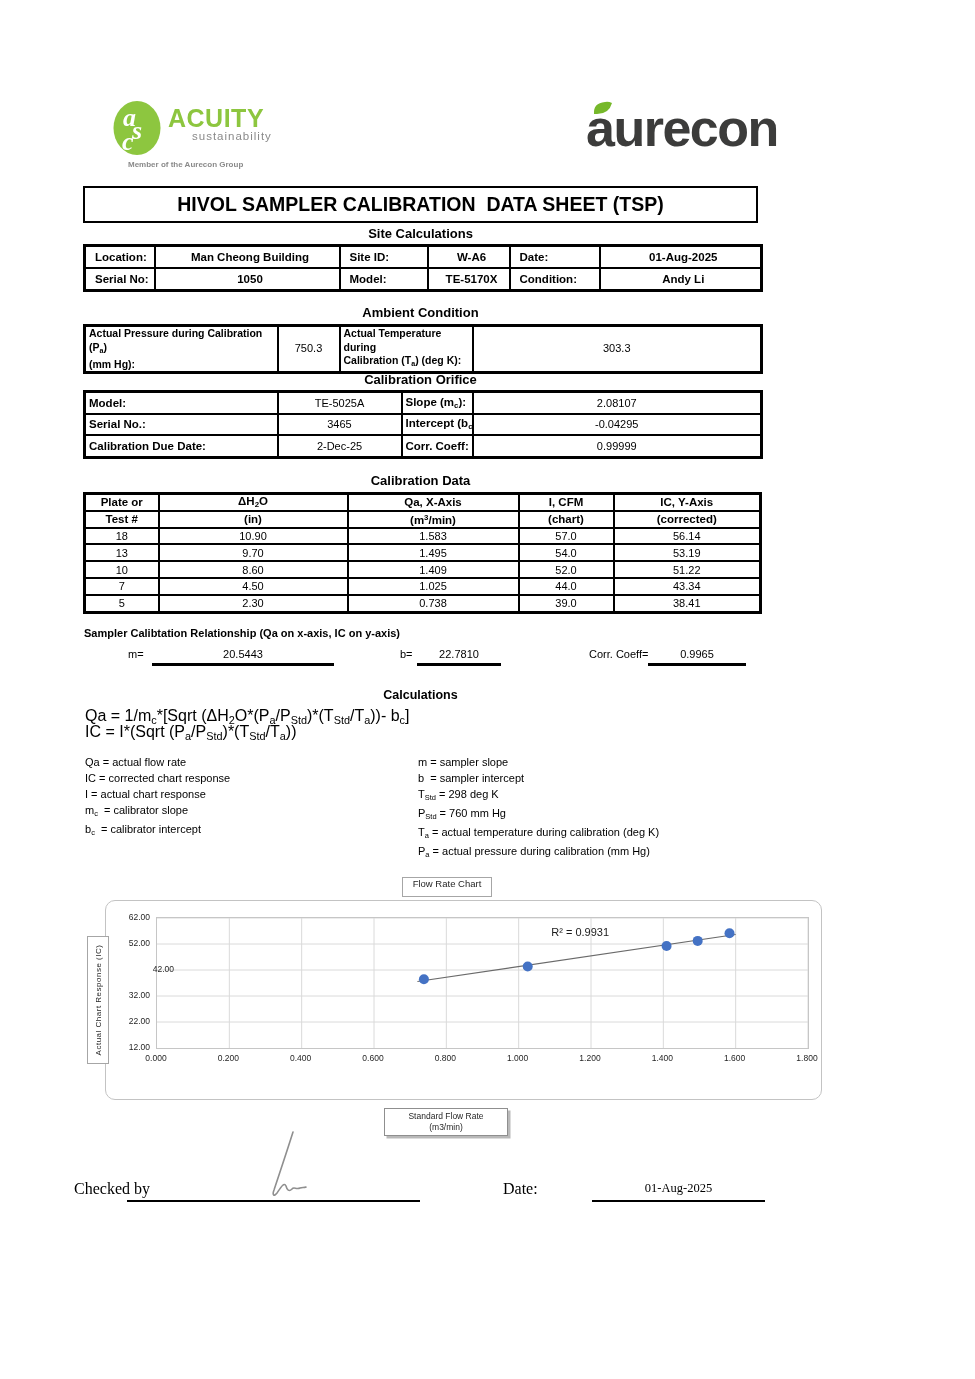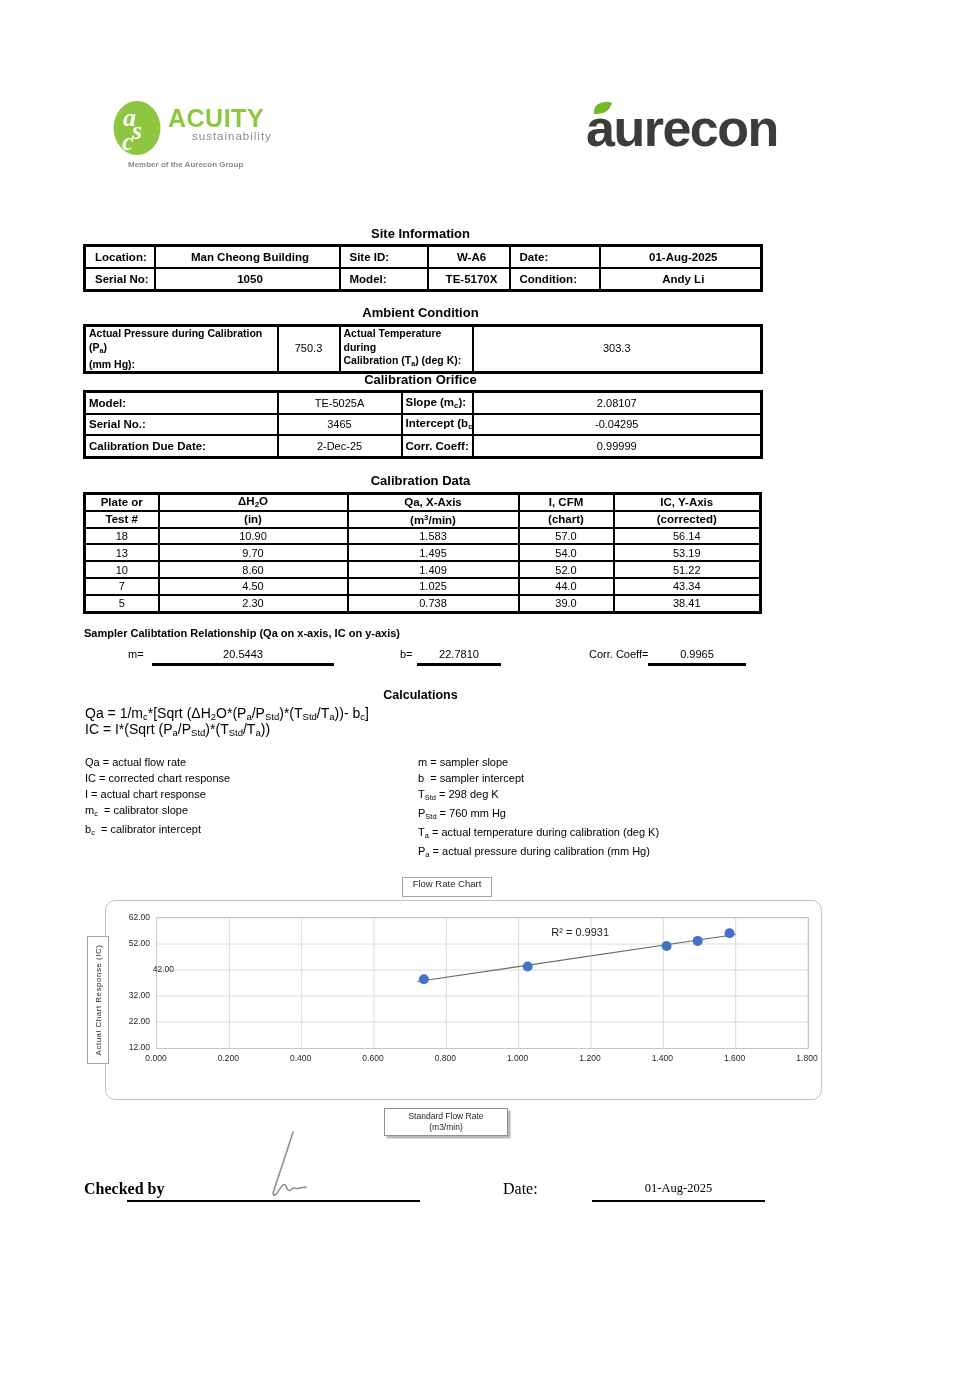--- a/index.html
+++ b/index.html
@@ -38,21 +38,21 @@
   .orifice-table td{height:19.5px;}
   .caldata-table td{height:14.8px;padding:0 2px;}
   .caldata-table td.hdr{font-weight:bold;font-size:11.5px;text-align:center;}
 
   
   .rel-head{left:84px;top:627px;font-weight:bold;font-size:11px;}
   .rel-lbl{font-size:11px;top:648px;}
   .rel-val{font-size:11px;top:648px;text-align:center;border-bottom:3px solid #000;padding-bottom:3px;}
 
   
-  .calc-line{font-size:14px;line-height:20px;}
+  .calc-line{font-size:16px;line-height:25px;}
   .def-col{font-size:11px;line-height:15.5px;}
   .def-col div{margin-bottom:0.5px;}
 
   
   .chart-title-box{left:402px;top:877px;width:88px;height:18px;border:1px solid #A6A6A6;
       display:flex;justify-content:center;font-size:9.5px;color:#262626;background:#fff;z-index:3;}
   .chart-outer{left:105px;top:900px;width:715px;height:198px;border:1.5px solid #C3C3C3;
       border-radius:10px;background:#fff;}
   .plot-area{position:absolute;left:50px;top:16px;width:651px;height:130px;border:1px solid #C6C6C6;box-sizing:content-box;}
   .ytick{position:absolute;width:42px;text-align:right;font-size:8.5px;color:#262626;}
@@ -89,22 +89,25 @@
     <div class="acuity-tag">Member of the Aurecon Group</div>
   </div>
 
   <div class="abs aurecon">
     <svg class="aurecon-leaf" width="20" height="14" viewBox="0 0 20 14">
       <path d="M1,13 Q0,2 12,1 Q15,0 19,2 Q16,13 4,13 Z" fill="#76B82A"></path>
     </svg>
     <div class="aurecon-word">aurecon</div>
   </div>
 
-
-  <div class="abs heading" style="top:226px;">Site Information</div>
+  <div class="abs titlebox">
+    <span>HIVOL SAMPLER CALIBRATION  DATA SHEET (TSP)</span>
+  </div>
+
+  <div class="abs heading" style="top:226px;">Site Calculations</div>
   <table class="abs sheet-table site-table" style="left:83px;top:244px;width:677px;">
     <colgroup>
         <col style="width:70px">
         <col style="width:185px">
         <col style="width:88px">
         <col style="width:82px">
         <col style="width:90px">
         <col style="width:162px">
       </colgroup>
     <tbody>
@@ -313,21 +316,21 @@
       <div class="xtick" style="left: 677px; top: 152px;">1.800</div>
     </div>
   <div class="abs ylabel-box">
     <span>Actual Chart Response (IC)</span>
   </div>
   <div class="abs xlabel-box">
     <div>Standard Flow Rate</div>
     <div>(m3/min)</div>
   </div>
 
-  <div class="abs serif" style="left:84px;top:1180px;font-size:16px;font-weight:bold;">Checked by</div>
+  <div class="abs serif" style="left:74px;top:1180px;font-size:16px;">Checked by</div>
   <div class="abs sig-line" style="left:127px;top:1200px;width:293px;"></div>
   <svg class="abs" style="left:238px;top:1128px;" width="72" height="74" viewBox="0 0 72 74">
     <path d="M55,4 C50,20 42,44 36,62 C34,67 36,69 39,65 C43,59 46,54 48,58 C49,62 51,64 54,61 C56,58 58,62 62,60 C64,59 66,60 68,59" fill="none" stroke="#8f8f8f" stroke-width="1.6" stroke-linecap="round"></path>
   </svg>
   <div class="abs serif" style="left:503px;top:1180px;font-size:16px;">Date:</div>
   <div class="abs sig-line" style="left:592px;top:1200px;width:173px;"></div>
   <div class="abs serif" style="left:592px;top:1181px;width:173px;text-align:center;font-size:12.5px;">01-Aug-2025</div>
 
 </div>
 

